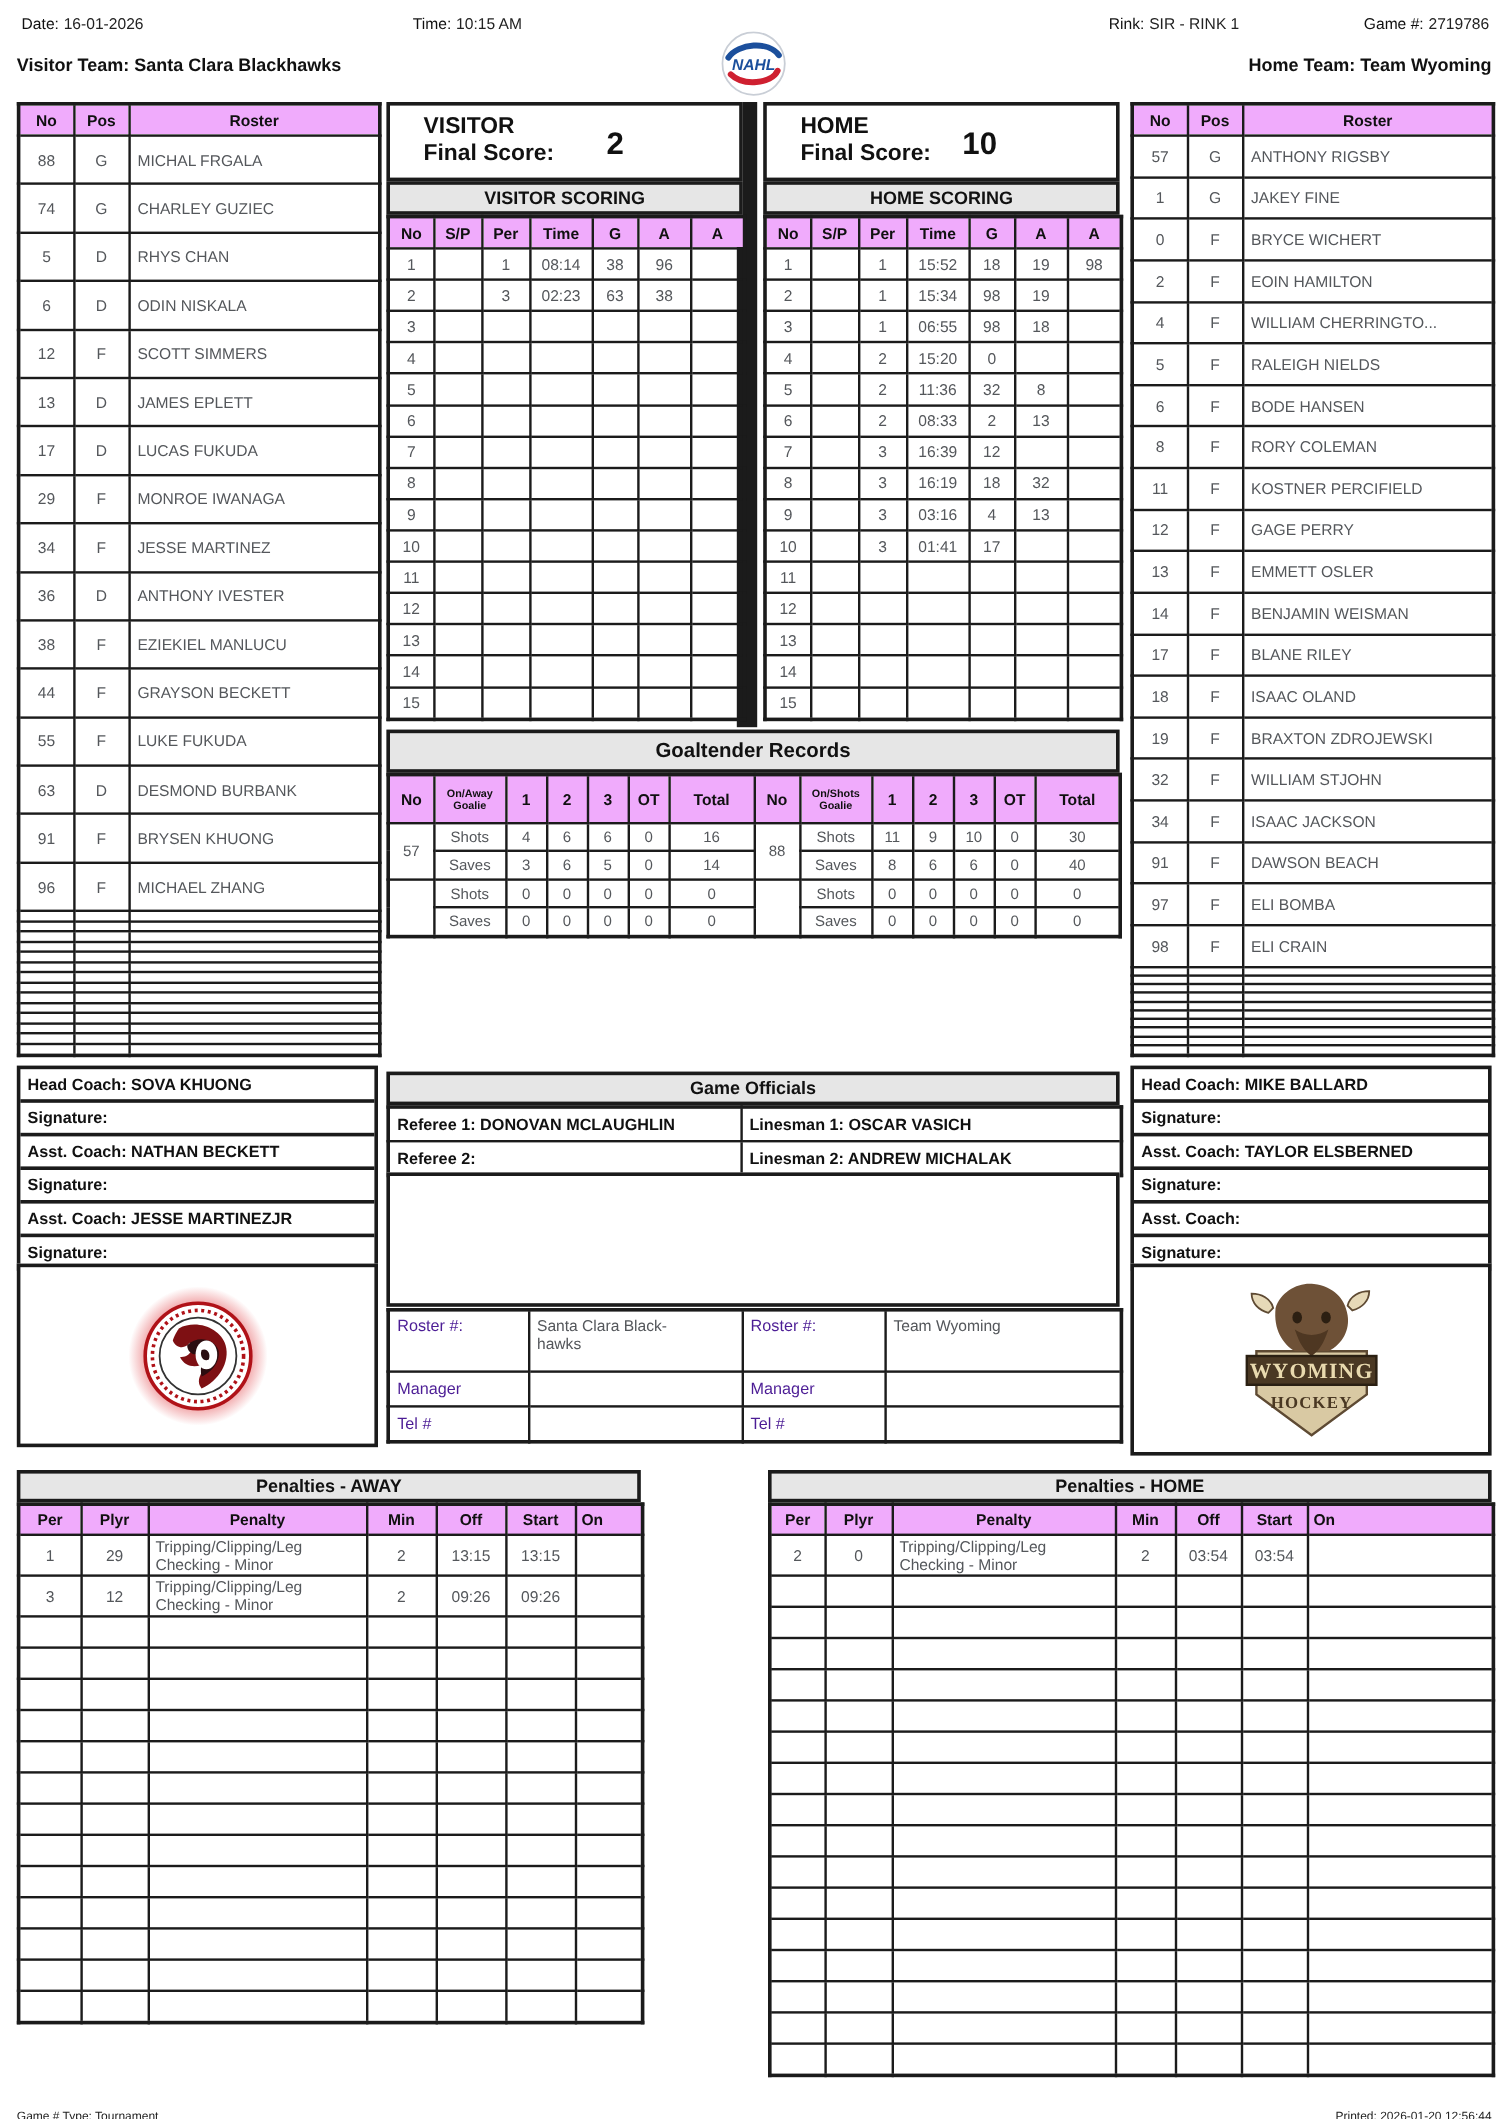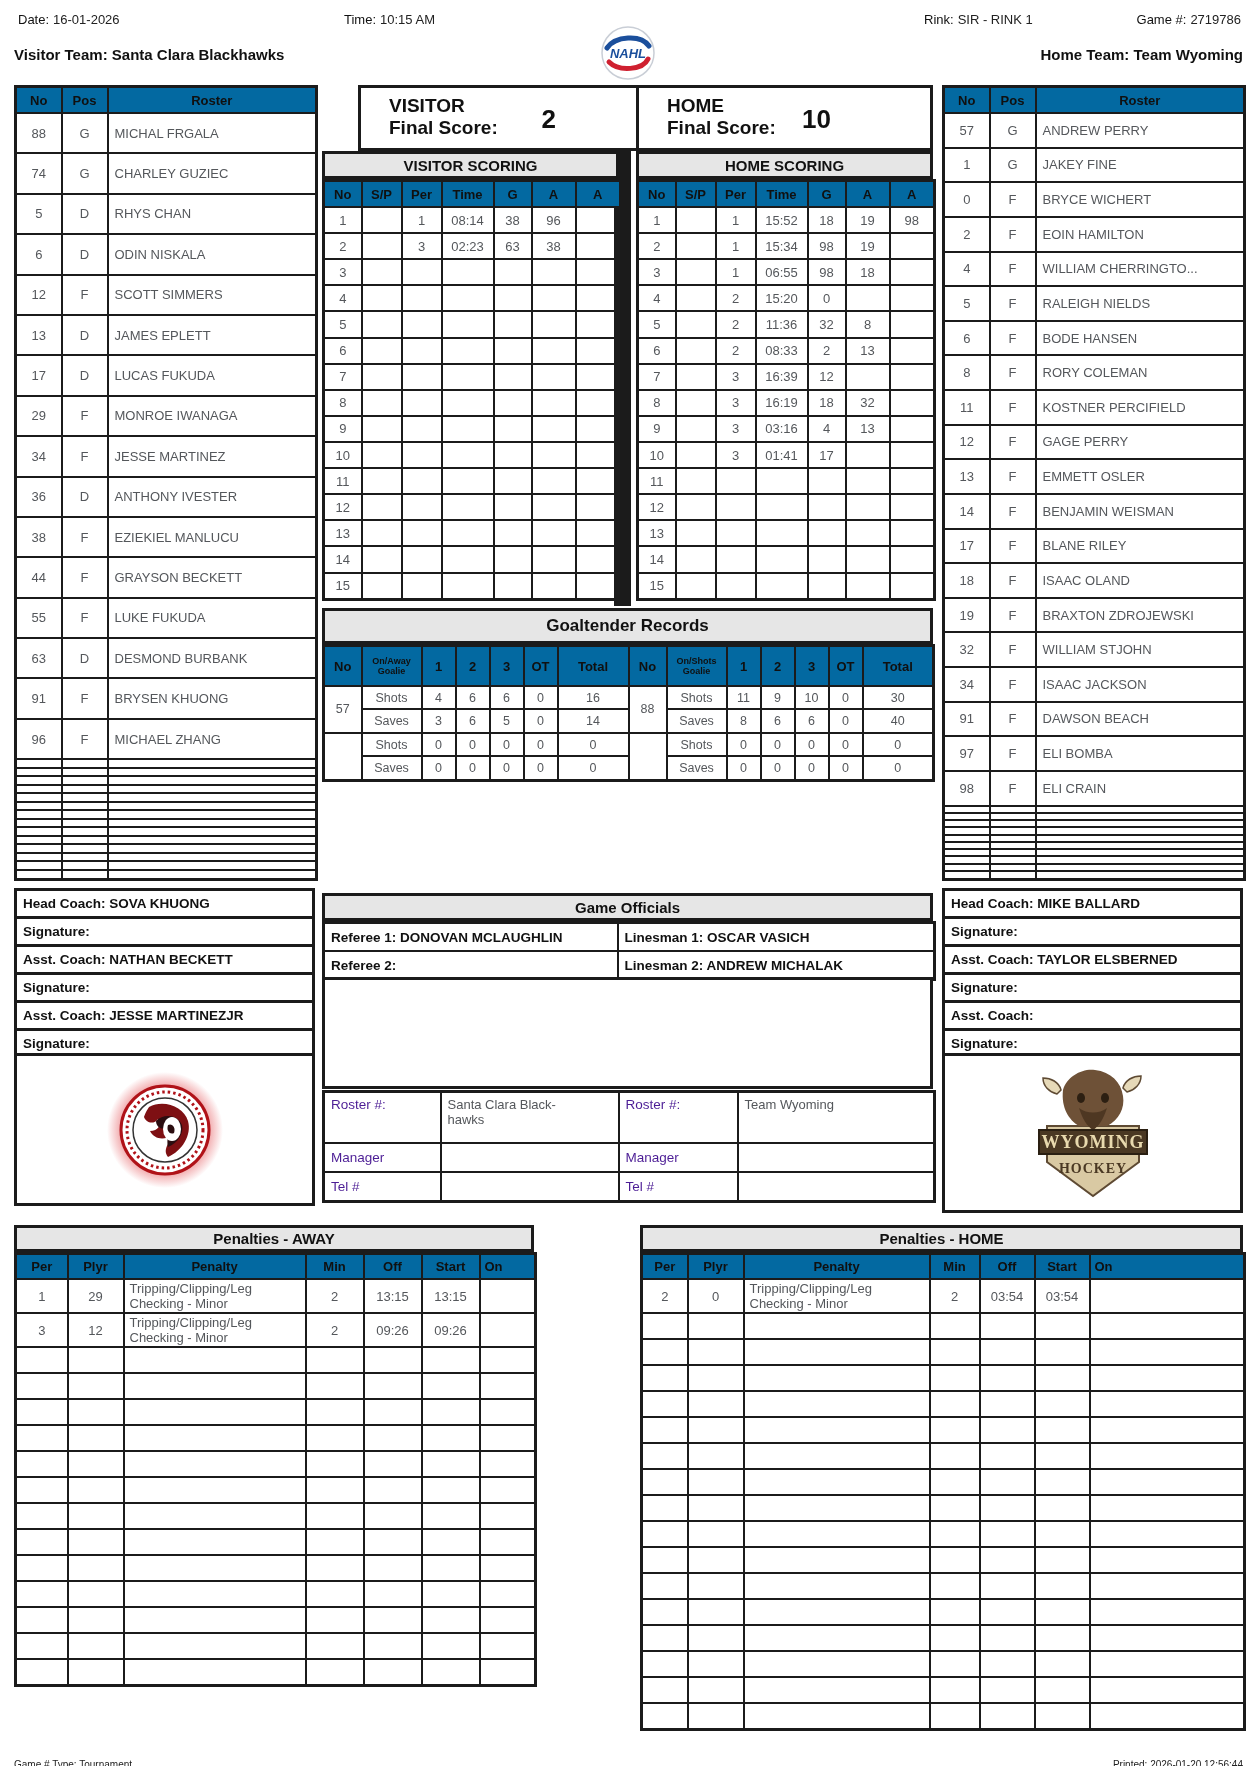--- a/index.html
+++ b/index.html
@@ -10,21 +10,21 @@
   
   .hdr{position:absolute;left:14px;top:8px;width:1229px;height:74px;font-size:13px;}
   .hdr .pair{position:absolute;top:4px;white-space:nowrap;}
   .hdr .lbl{font-weight:400;color:#111;}
   .hdr .val{color:#222;margin-left:4px;}
   .teamline{position:absolute;top:38px;font-size:15px;font-weight:700;color:#111;white-space:nowrap;}
 
   
   table{border-collapse:collapse;table-layout:fixed;width:100%;}
   th,td{border:2px solid #1b1b1b;overflow:hidden;}
-  th{background:#0369a1;font-weight:700;color:#101010;font-size:13px;padding:1px 2px;}
+  th{background:#f0abfc;font-weight:700;color:#101010;font-size:13px;padding:1px 2px;}
   td{color:#54575b;font-size:13px;text-align:center;padding:1px 2px;}
   .frame{border:3px solid #1b1b1b;}
   .titlebar{background:#e6e6e6;border:3px solid #1b1b1b;font-weight:700;text-align:center;
             font-size:16px;color:#111;display:flex;align-items:center;justify-content:center;box-sizing:border-box;}
 
   .roster-table{height:796px;}
   .roster-table th{height:22px;}
   .roster-table td:nth-child(3){text-align:left;padding-left:6px;white-space:nowrap;}
 
   
@@ -292,21 +292,21 @@
         <tr>
           <th>No</th>
           <th>Pos</th>
           <th>Roster</th>
         </tr>
       </thead>
       <tbody>
           <tr>
             <td>57</td>
             <td>G</td>
-            <td>ANDREW PERRY</td>
+            <td>ANTHONY RIGSBY</td>
           </tr>
           <tr>
             <td>1</td>
             <td>G</td>
             <td>JAKEY FINE</td>
           </tr>
           <tr>
             <td>0</td>
             <td>F</td>
             <td>BRYCE WICHERT</td>
@@ -446,21 +446,21 @@
             <td></td>
             <td></td>
           </tr>
         </tbody>
     </table>
   </div>
 
   <div class="mid">
     <div class="mid-divider"></div>
 
-    <div class="scorebox" style="left:0;margin-left:36px;">
+    <div class="scorebox" style="left:0;">
       <div class="tname">VISITOR</div>
       <div class="fslabel">Final Score:</div>
       <div class="fsval">2</div>
     </div>
     <div class="scorebox" style="left:314px;">
       <div class="tname">HOME</div>
       <div class="fslabel">Final Score:</div>
       <div class="fsval" style="left:56%;">10</div>
     </div>
 

